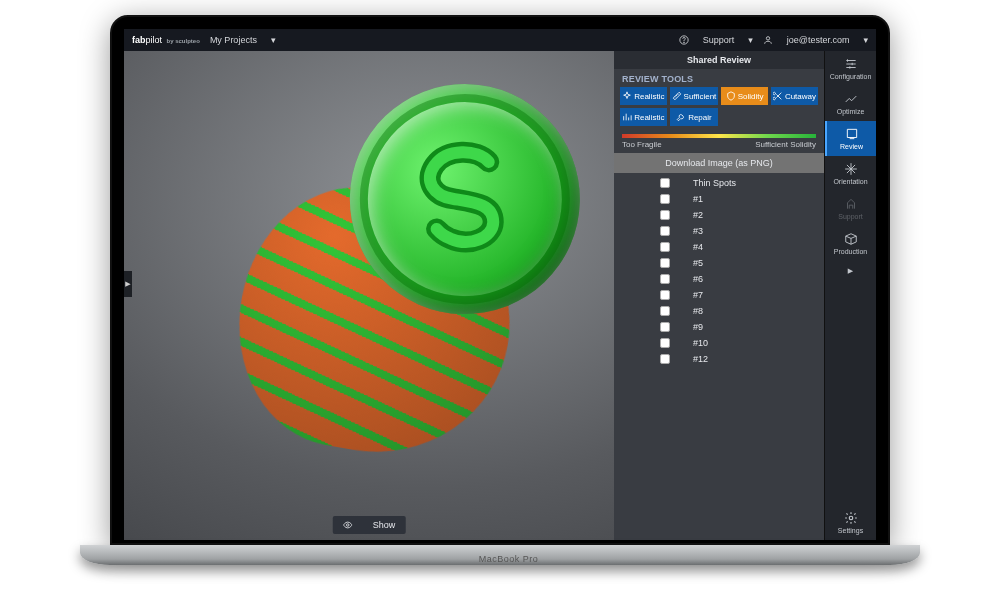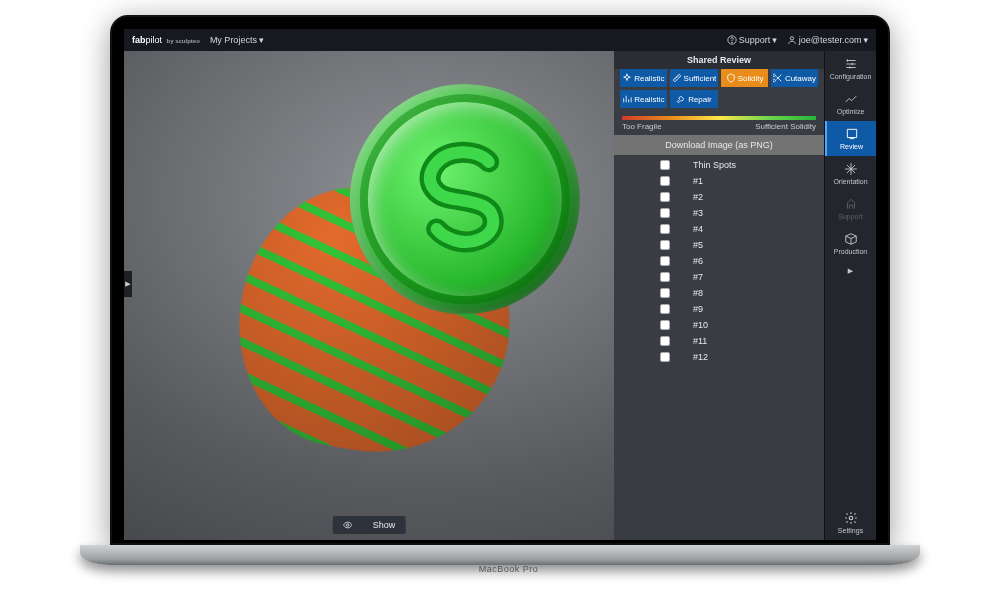--- a/index.html
+++ b/index.html
@@ -27,21 +27,21 @@
     background: linear-gradient(#d0d2d4, #9fa2a4 70%, #6b6e70);
     border-radius: 0 0 30px 30px / 0 0 12px 12px;
     box-shadow: 0 6px 12px rgba(0,0,0,0.4);
   }
   .laptop-base-label {
     position: absolute;
     width: 100%;
     text-align: center;
     font-size: 9px;
     color: #555;
-    top: 19px;
+    top: 9px;
     letter-spacing: .5px;
     padding-left: 17px;
   }
   .screen {
     position: absolute;
     left: 12px; top: 12px; right: 12px; bottom: 3px;
     background: #2e3136;
     display: flex;
     flex-direction: column;
     overflow: hidden;
@@ -55,21 +55,21 @@
     align-items: center;
     padding: 0 8px;
     color: #d4d6da;
     font-size: 9px;
     gap: 10px;
   }
   .logo { font-weight: 700; color: #fff; }
   .logo .thin { font-weight: 300; }
   .logo-sub { font-size: 6px; color: #9aa0a6; margin-left: 2px; }
   .topbar .spacer { flex: 1; }
-  .top-link { display: flex; gap: 2px; }
+  .top-link { display: flex; gap: 14px; }
 
   
   .main { flex: 1; display: flex; background: radial-gradient(ellipse at 40% 30%, #8f9296 0%, #585a5e 60%, #3d3f43 100%); position: relative; }
 
   .viewport { flex: 1; position: relative; }
   .expand-handle { position: absolute; left: 0; top: 45%; width: 8px; height: 26px; background: #1d2025; display:flex;align-items:center;justify-content:center;color:#ccc;font-size:7px;}
   .show-btn { position: absolute; left: 50%; transform: translateX(-50%); bottom: 6px; background: #2e323a; color: #e6e8ec; border: 0; padding: 4px 10px; font-size: 9px; border-radius: 2px; display:flex; gap:20px; align-items:center;}
 
   
   .model {
@@ -196,20 +196,21 @@
               <circle cx="12" cy="12" r="3"></circle>
             </svg>
           <span>Show</span>
         </button>
       </div>
 
       <div class="right-col">
 
         <div class="review-panel">
           <div class="panel-header">Shared Review</div>
+          <div class="panel-section-label">REVIEW TOOLS</div>
           <div class="tool-grid" id="tool-grid">
               <button class="tool-btn">
                 <svg class="ico" viewBox="0 0 24 24" fill="none" stroke="currentColor" stroke-width="2">
                   <path d="M12 2l2 6 6 2-6 2-2 6-2-6-6-2 6-2z"></path>
                 </svg>
                 <span>Realistic</span>
               </button>
               <button class="tool-btn">
                 <svg class="ico" viewBox="0 0 24 24" fill="none" stroke="currentColor" stroke-width="2">
                   <path d="M3 17L17 3l4 4L7 21z M7 13l2 2 M10 10l2 2 M13 7l2 2"></path>
@@ -288,24 +289,20 @@
                 <div class="list-row">
                   <input type="checkbox" style="">
                   <span>#9</span>
                 </div>
                 <div class="list-row">
                   <input type="checkbox" style="">
                   <span>#10</span>
                 </div>
                 <div class="list-row">
                   <input type="checkbox" style="">
-                  <span>#11</span>
-                </div>
-                <div class="list-row">
-                  <input type="checkbox" style="">
                   <span>#12</span>
                 </div>
               </div>
           </div>
         </div>
 
         <div class="sidebar">
           <div id="sb-items">
               <div class="sb-item">
                 <svg class="sb-icon" viewBox="0 0 24 24" fill="none" stroke="currentColor" stroke-width="1.6">

